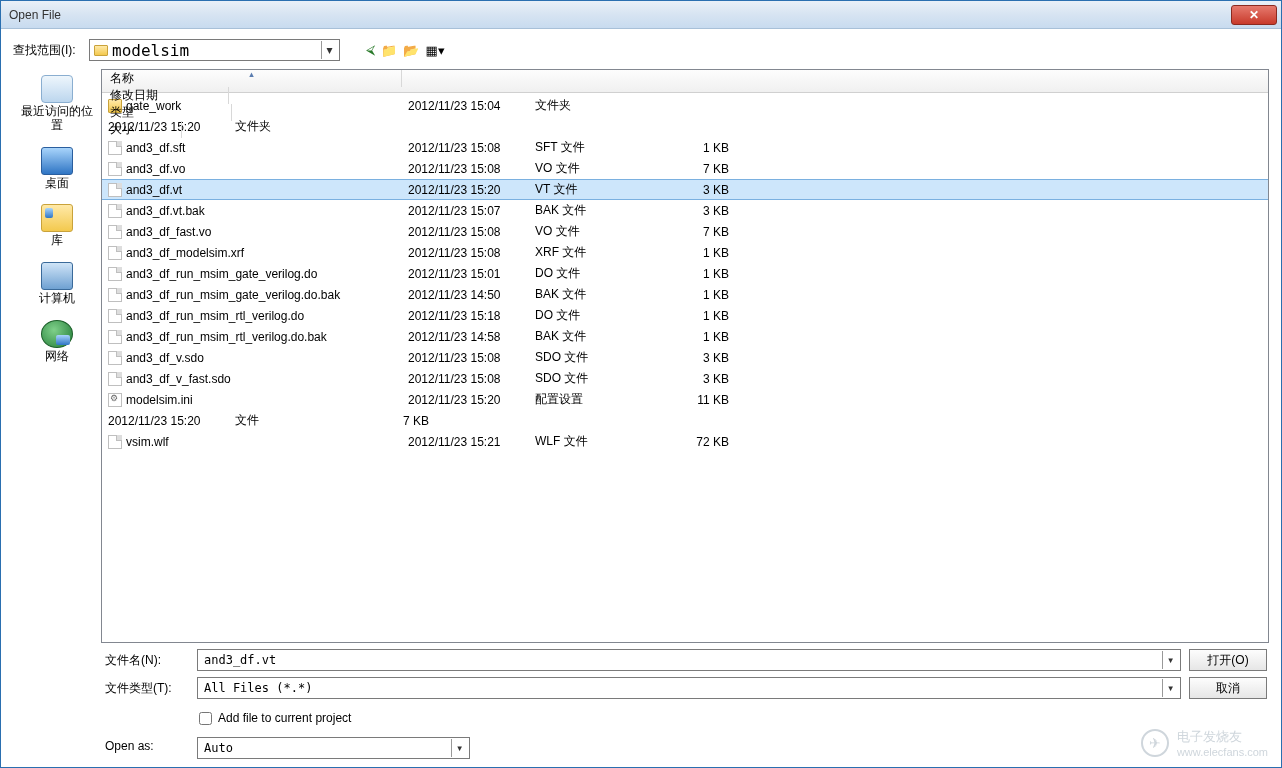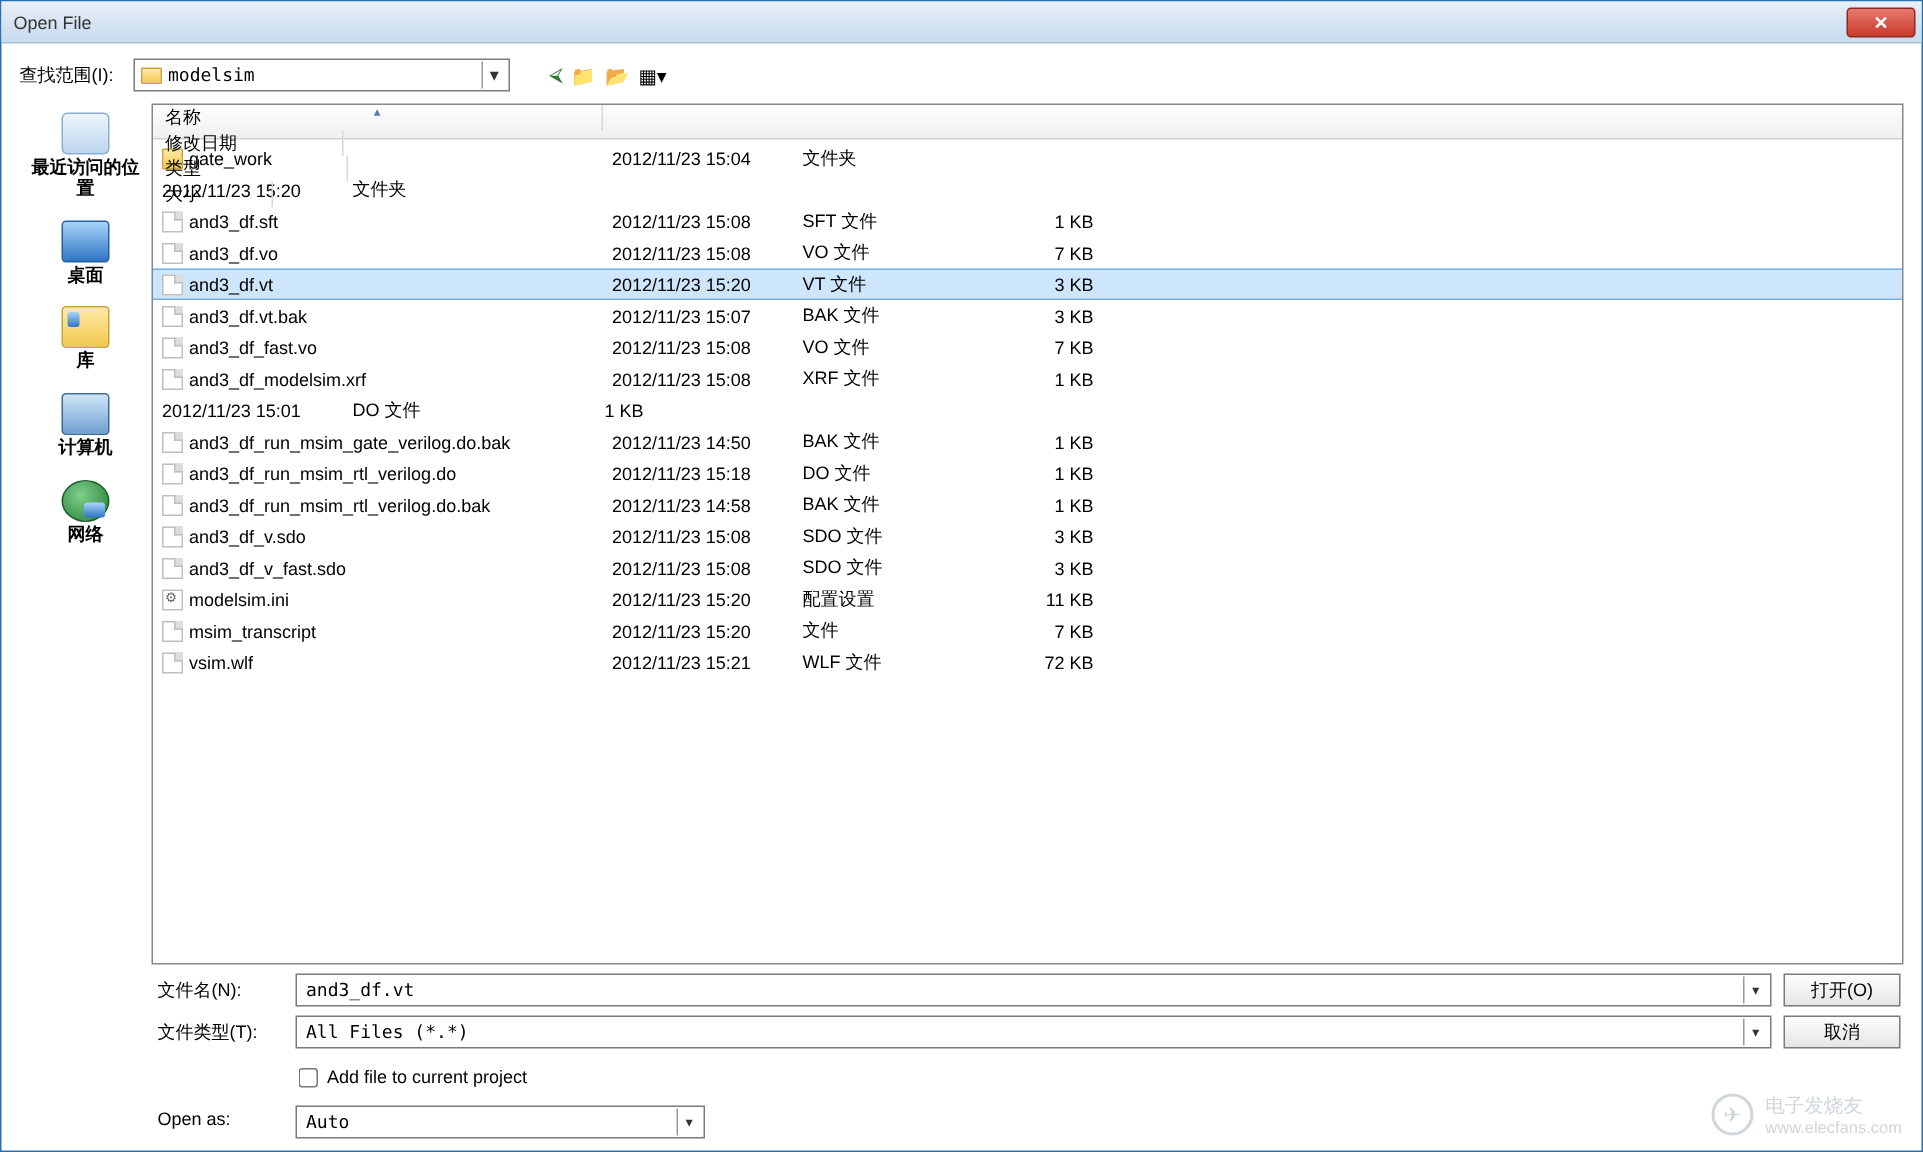--- a/index.html
+++ b/index.html
@@ -58,21 +58,21 @@
   display: flex; align-items: center;
   background: #fff;
   padding: 0 2px 0 4px;
 }
 .lookup-combo .folder-mini {
   display:inline-block; width:14px; height:11px;
   background: linear-gradient(#ffe9a8,#f3c94e);
   border:1px solid #c9a23a; border-radius:1px;
   margin-right:4px;
 }
-.lookup-combo .combo-text { flex:1; font-family: SimSun, monospace; font-size:12px; }
+.lookup-combo .combo-text { flex:1; font-family: SimSun, monospace; font-size:16px; }
 .lookup-combo .combo-arrow { width:16px; height:18px; border-left:1px solid #999; text-align:center; line-height:18px; color:#333; cursor:pointer; }
 .nav-icons { margin-left: 20px; display:flex; gap:6px; align-items:center; }
 .nav-icons span { cursor:pointer; font-size:13px; }
 .main-row {
   flex: 1;
   display: flex;
   min-height: 0;
 }
 .places-bar {
   width: 88px;
@@ -84,21 +84,21 @@
 }
 .place {
   width: 72px;
   text-align: center;
   cursor: pointer;
 }
 .place-icon {
   width: 32px; height: 28px;
   margin: 0 auto 2px auto;
 }
-.place-label { line-height: 1.15; font-weight: bold; }
+.place-label { line-height: 1.15; }
 .ic-recent { background: linear-gradient(#eef6fc,#bcd6ee); border:1px solid #8aaed0; border-radius:4px; }
 .ic-desktop { background: linear-gradient(#a8d4fb,#2f75c4); border:1px solid #2a5e9e; border-radius:3px; }
 .ic-lib { background: linear-gradient(#ffe9a8,#f3c94e); border:1px solid #c9a23a; border-radius:3px; position:relative; }
 .ic-lib::after{content:"";position:absolute;left:3px;top:3px;width:8px;height:10px;background:linear-gradient(#a8d4fb,#2f75c4);border-radius:2px;}
 .ic-pc { background: linear-gradient(#cfe4f7,#6fa1d2); border:1px solid #3a6a9a; border-radius:3px; }
 .ic-net { background: radial-gradient(circle at 40% 35%, #7fd08a, #1f7a34); border:1px solid #1a5e28; border-radius:50%; position:relative;}
 .ic-net::after{content:"";position:absolute;left:14px;top:14px;width:14px;height:10px;background:linear-gradient(#a8d4fb,#2f75c4);border-radius:2px;}
 .file-area {
   flex: 1;
   border: 1px solid #828790;
@@ -349,20 +349,24 @@
             <div class="file-row">
               <div class="c-name">
                 <span class="ficon fi-file"></span>
                 <span>and3_df_modelsim.xrf</span>
               </div>
               <div class="c-date">2012/11/23 15:08</div>
               <div class="c-type">XRF 文件</div>
               <div class="c-size">1 KB</div>
             </div>
             <div class="file-row">
+              <div class="c-name">
+                <span class="ficon fi-file"></span>
+                <span>and3_df_run_msim_gate_verilog.do</span>
+              </div>
               <div class="c-date">2012/11/23 15:01</div>
               <div class="c-type">DO 文件</div>
               <div class="c-size">1 KB</div>
             </div>
             <div class="file-row">
               <div class="c-name">
                 <span class="ficon fi-file"></span>
                 <span>and3_df_run_msim_gate_verilog.do.bak</span>
               </div>
               <div class="c-date">2012/11/23 14:50</div>
@@ -408,24 +412,20 @@
             <div class="file-row">
               <div class="c-name">
                 <span class="ficon fi-ini"></span>
                 <span>modelsim.ini</span>
               </div>
               <div class="c-date">2012/11/23 15:20</div>
               <div class="c-type">配置设置</div>
               <div class="c-size">11 KB</div>
             </div>
             <div class="file-row">
-              <div class="c-name">
-                <span class="ficon fi-file"></span>
-                <span>msim_transcript</span>
-              </div>
               <div class="c-date">2012/11/23 15:20</div>
               <div class="c-type">文件</div>
               <div class="c-size">7 KB</div>
             </div>
             <div class="file-row">
               <div class="c-name">
                 <span class="ficon fi-file"></span>
                 <span>vsim.wlf</span>
               </div>
               <div class="c-date">2012/11/23 15:21</div>

